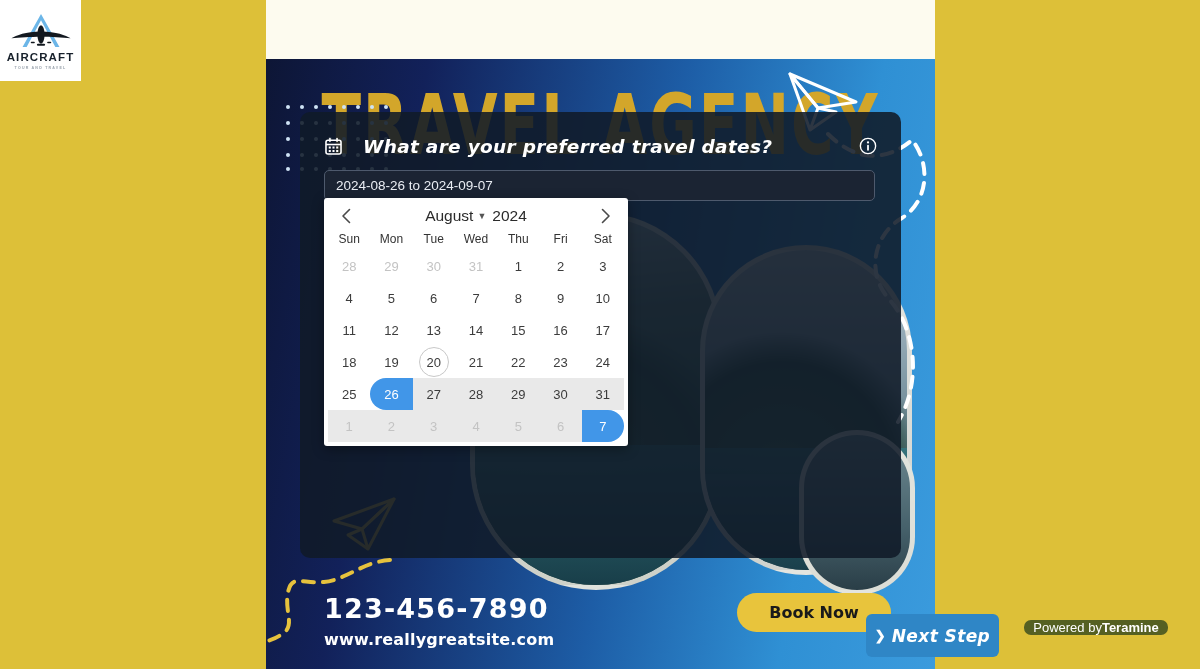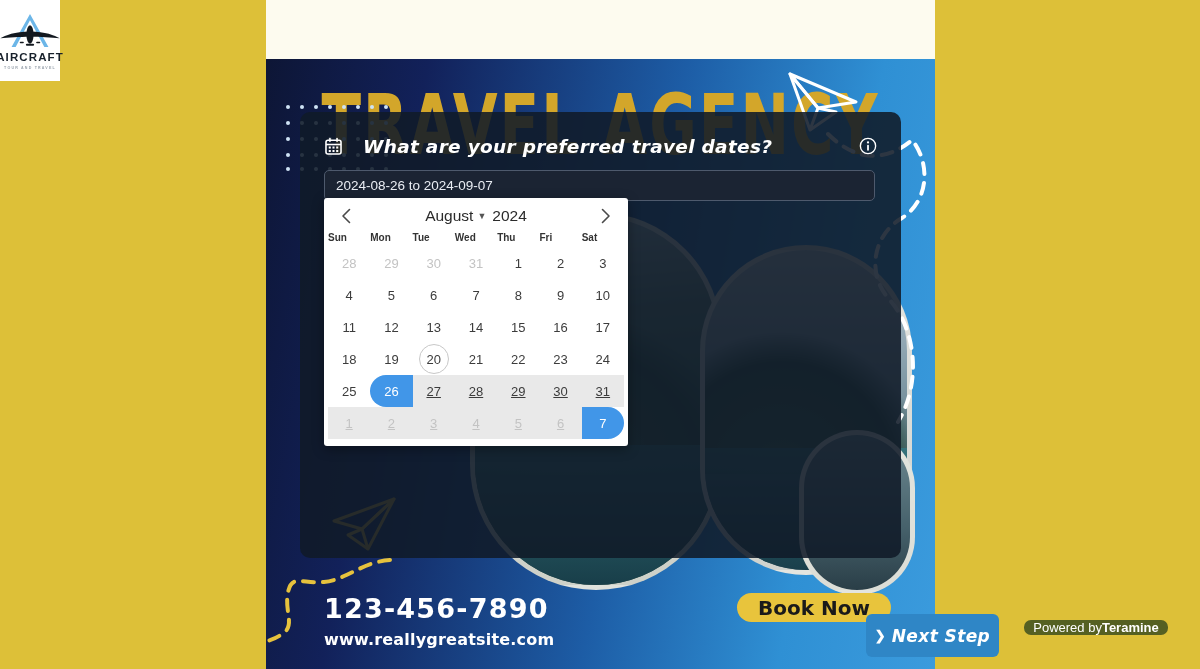--- a/index.html
+++ b/index.html
@@ -6,21 +6,21 @@
   html, body {
     width: 1200px; height: 669px;
     overflow: hidden;
     font-family: "Liberation Sans", sans-serif;
   }
   body { background: #ddc038; position: relative; }
 
   
   #logo-card {
     position: absolute; left: 0; top: 0;
-    width: 60px; height: 81px;
+    width: 81px; height: 81px;
     background: #ffffff;
     display: flex; flex-direction: column;
     align-items: center; justify-content: center;
     z-index: 40;
   }
   #logo-mark { width: 62px; height: 40px; display:block; }
   #logo-word {
     font-family: "Liberation Sans", sans-serif;
     font-size: 11.5px; font-weight: 700; letter-spacing: 1.1px;
     color: #17202b; line-height: 1; margin-top: 1px;
@@ -162,34 +162,34 @@
     font-family:"Liberation Sans", sans-serif;
   }
   #dp-chevron { font-size:9px; color:#555; cursor:pointer; margin-left:-2px; }
   #dp-year { font-size: 15.5px; color:#2b2b2b; }
 
   #dp-weekdays {
     display:grid; grid-template-columns: repeat(7,1fr);
     padding: 2px 4px 4px 4px;
   }
   #dp-weekdays div {
-    text-align:left; font-size:10px; font-weight:700; color:#333;
+    text-align:center; font-size:12px; font-weight:400; color:#333;
   }
   #dp-grid {
     display:grid; grid-template-columns: repeat(7,1fr);
     grid-auto-rows: 32px;
     padding: 0 4px;
   }
   .dp-cell {
     position:relative;
     display:flex; align-items:center; justify-content:center;
     font-size: 13px; color:#3c3c3c; cursor:pointer;
   }
   .dp-cell.muted { color:#c3c3c3; }
-  .dp-cell.inrange { background:#e9e9e9;text-decoration:underline; }
+  .dp-cell.inrange { background:#e9e9e9; }
   .dp-cell.range-start {
     background: linear-gradient(to right, transparent 0 50%, #e9e9e9 50% 100%);
   }
   .dp-cell.range-end {
     background: linear-gradient(to right, #e9e9e9 0 50%, transparent 50% 100%);
   }
   .dp-cell .pill {
     position:absolute; inset:0;
     background:#4196e8; z-index:0;
   }
@@ -221,25 +221,25 @@
     font-size: 27px; font-weight:700; letter-spacing: 1.2px;
     color:#ffffff; line-height:1;
   }
   #website {
     margin-top: 8px;
     font-family:"DejaVu Sans", sans-serif;
     font-size: 16px; font-weight:700; color:#ffffff; letter-spacing:.2px;
   }
   #book-now {
     position:absolute; left: 471px; top: 593px;
-    width: 154px; height: 29px;
+    width: 154px; height: 39px;
     background:#e8c43c; border-radius:20px;
     display:flex; align-items:center; justify-content:center;
     font-family:"DejaVu Sans", sans-serif;
-    font-size: 20px; font-weight:700; color:#1a1a1a;
+    font-size: 16px; font-weight:700; color:#1a1a1a;
     z-index: 10; cursor:pointer;
   }
 
   
   #next-step {
     position:absolute; left: 866px; top: 614px;
     width: 133px; height: 43px;
     background: #2f86c6; border-radius: 6px;
     display:flex; align-items:center; justify-content:center; gap:6px;
     z-index: 50; cursor:pointer;

